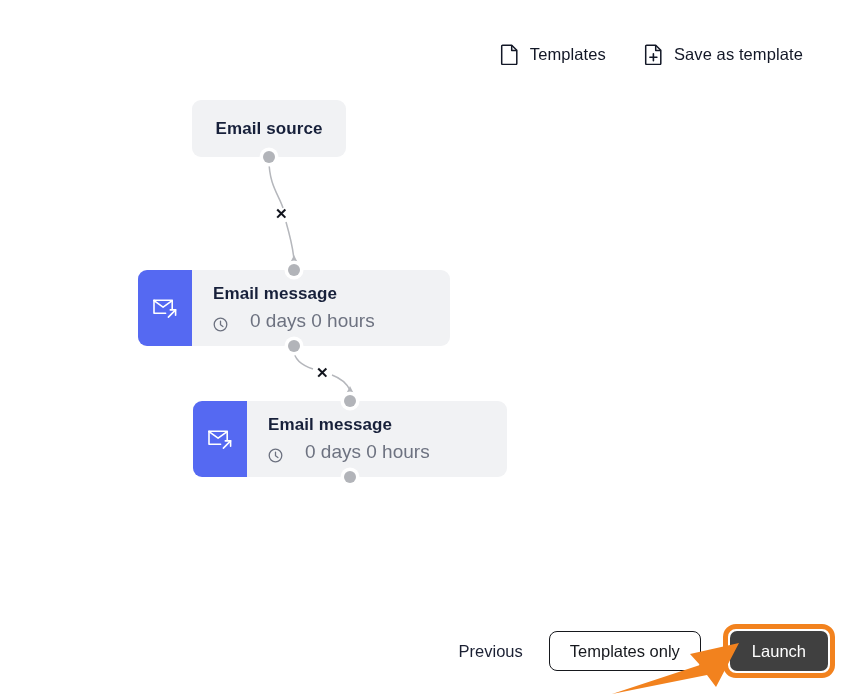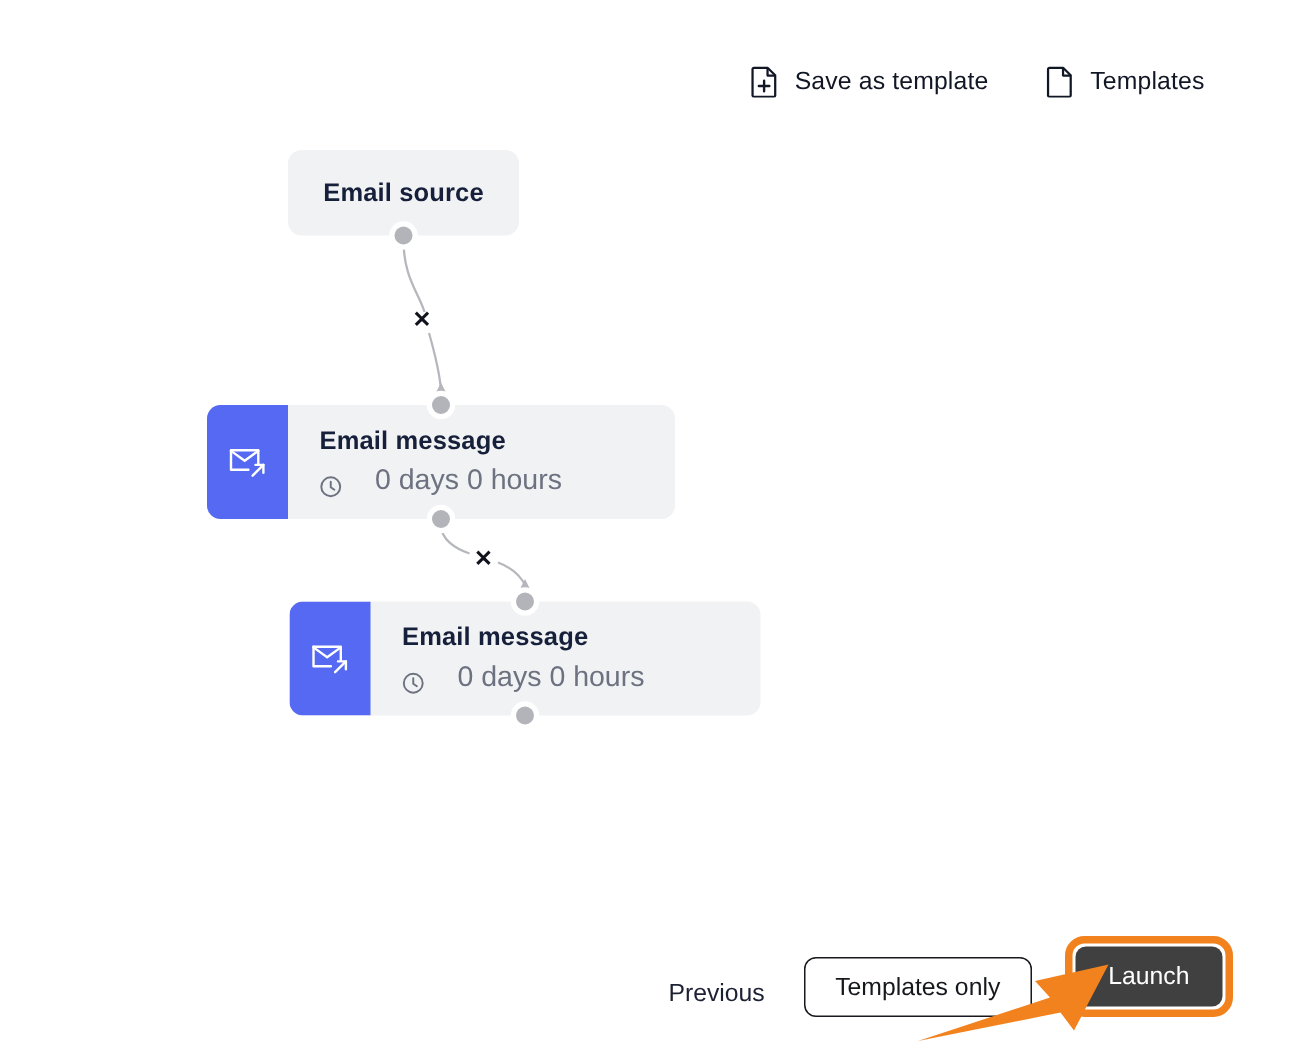--- a/index.html
+++ b/index.html
@@ -141,24 +141,24 @@
     color: #10131c;
     line-height: 1;
     cursor: pointer;
     user-select: none;
     font-family: "Liberation Sans", sans-serif;
   }
 
   
   .footer {
     position: absolute;
-    right: 45px;
+    right: 32px;
     bottom: 22px;
     display: flex;
-    align-items: flex-end;
+    align-items: center;
     gap: 22px;
   }
   .btn-text {
     background: none;
     border: 0;
     font-family: "Liberation Sans", sans-serif;
     font-size: 16.5px;
     color: #1b2033;
     cursor: pointer;
     padding: 6px 4px;
@@ -204,40 +204,40 @@
     top: 0;
     width: 867px;
     height: 700px;
     pointer-events: none;
   }
 </style>
 </head>
 <body>
 
 <div class="toolbar">
+
+  <button class="toolbar-action">
+    <span class="icon">
+      <svg width="19" height="21" viewBox="0 0 19 21" fill="none">
+        <path d="M2.6 1.2h9.1l5.1 5v13.4a.9.9 0 0 1-.9.9H2.6a.9.9 0 0 1-.9-.9V2.1a.9.9 0 0 1 .9-.9z" stroke="#121726" stroke-width="1.5" stroke-linejoin="round"></path>
+        <path d="M11.7 1.3v5.1h5" stroke="#121726" stroke-width="1.5" stroke-linejoin="round"></path>
+      </svg>
+    </span>
+    <span class="label">Templates</span>
+  </button>
 
   <button class="toolbar-action">
     <span class="icon">
       <svg width="19" height="21" viewBox="0 0 19 21" fill="none">
         <path d="M2.6 1.2h9.1l5.1 5v13.4a.9.9 0 0 1-.9.9H2.6a.9.9 0 0 1-.9-.9V2.1a.9.9 0 0 1 .9-.9z" stroke="#121726" stroke-width="1.5" stroke-linejoin="round"></path>
         <path d="M11.7 1.3v5.1h5" stroke="#121726" stroke-width="1.5" stroke-linejoin="round"></path>
         <path d="M9.4 9.8v7M5.9 13.3h7" stroke="#121726" stroke-width="1.6" stroke-linecap="round"></path>
       </svg>
     </span>
     <span class="label">Save as template</span>
-  </button>
-
-  <button class="toolbar-action">
-    <span class="icon">
-      <svg width="19" height="21" viewBox="0 0 19 21" fill="none">
-        <path d="M2.6 1.2h9.1l5.1 5v13.4a.9.9 0 0 1-.9.9H2.6a.9.9 0 0 1-.9-.9V2.1a.9.9 0 0 1 .9-.9z" stroke="#121726" stroke-width="1.5" stroke-linejoin="round"></path>
-        <path d="M11.7 1.3v5.1h5" stroke="#121726" stroke-width="1.5" stroke-linejoin="round"></path>
-      </svg>
-    </span>
-    <span class="label">Templates</span>
   </button>
 
 </div>
 
 <div class="canvas">
 
   <svg class="edges" viewBox="0 0 867 620">
 
     <path d="M269 160 C 269 185, 279 195, 283 208" stroke="#b5b7bc" stroke-width="1.5" fill="none"></path>
     <path d="M286 222 C 290 236, 293 248, 294 260" stroke="#b5b7bc" stroke-width="1.5" fill="none"></path>

